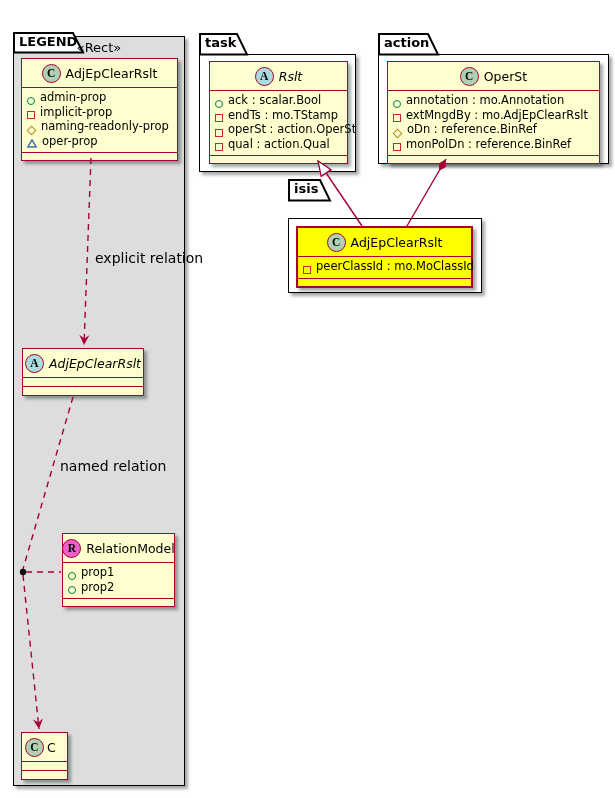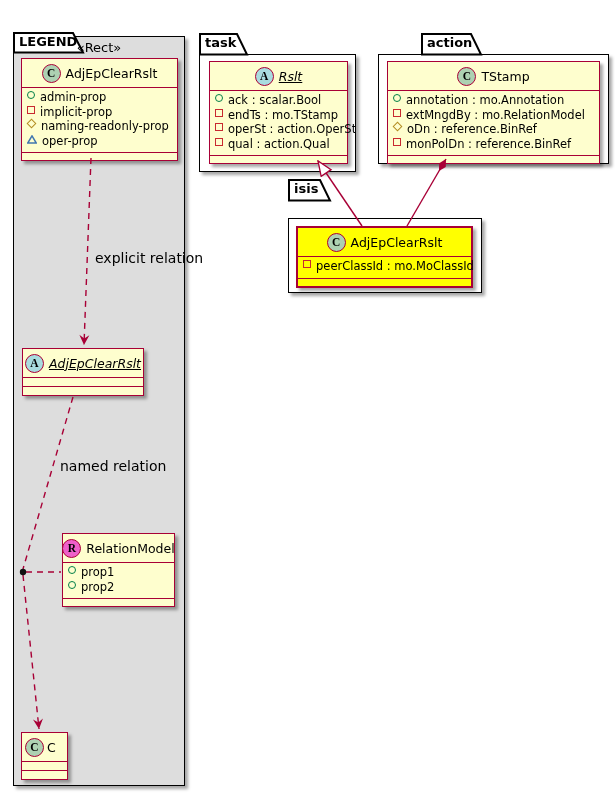--- a/index.html
+++ b/index.html
@@ -16,23 +16,23 @@
   
   .cls{position:absolute;background:#FEFECE;border:1.4px solid #A80036;box-sizing:border-box;
        box-shadow:3px 3px 3px rgba(0,0,0,.35);z-index:10;}
   .cls.hl{background:#FFFF00;border-width:2px;}
   .hdr{height:28px;display:flex;align-items:center;justify-content:center;gap:5px;padding:0 5px;}
   .spot{width:17px;height:17px;border-radius:50%;border:1px solid #A80036;flex:0 0 auto;
         display:flex;align-items:center;justify-content:center;
         font-family:"Liberation Serif","DejaVu Serif",serif;font-weight:bold;font-size:11.5px;}
   .spot.c{background:#ADD1B2;} .spot.a{background:#A9DCDF;} .spot.r{background:#EE5FC9;}
   .cname{font-size:12.5px;white-space:nowrap;}
-  .cname.it{font-style:italic;text-decoration:underline;}
+  .cname.it{font-style:italic;}
   .attrs{border-top:1.2px solid #A80036;padding:3px 5px 4px 5px;display:flex;flex-direction:column;gap:1px;}
-  .row{display:flex;align-items:flex-start;gap:5px;font-size:11.5px;line-height:13.5px;white-space:nowrap;}
+  .row{display:flex;align-items:flex-end;gap:5px;font-size:11.5px;line-height:13.5px;white-space:nowrap;}
   .ic{flex:0 0 auto;display:inline-block;box-sizing:border-box;}
   .ic.circ{width:8px;height:8px;border:1.6px solid #038048;border-radius:50%;}
   .ic.sq{width:8px;height:8px;border:1.6px solid #C82930;}
   .ic.dia{width:7px;height:7px;border:1.5px solid #B38D22;transform:rotate(45deg);margin:0 1px;}
   .mth{height:7px;border-top:1.2px solid #A80036;}
   .emp{height:8px;border-top:1.2px solid #A80036;}
 
   
   .stereo{position:absolute;z-index:6;font-size:13px;text-align:center;}
   .rlabel{position:absolute;z-index:20;font-size:14px;white-space:nowrap;}
@@ -151,40 +151,40 @@
         </div>
       <div class="row">
           <span class="ic sq"></span>
           <span>qual : action.Qual</span>
         </div>
     </div>
     <div class="mth"></div>
   </div>
 
   <div class="pkg" style="left:378px;top:54px;width:231px;height:110px;"></div>
-  <div class="tab" style="left:378px;top:33px;width:62px;height:23px;margin-left:43px;">
+  <div class="tab" style="left:378px;top:33px;width:62px;height:23px;">
     <svg width="62" height="23">
         <polygon points="1,1 50,1 60,21.5 1,21.5" fill="#ffffff" stroke="#000" stroke-width="2"></polygon>
       </svg>
     <div class="lbl">action</div>
   </div>
 
   <div class="cls" style="left:387px;top:61px;width:213px;">
     <div class="hdr">
       <span class="spot c">C</span>
-      <span class="cname">TStamp</span>
+      <span class="cname">OperSt</span>
     </div>
     <div class="attrs">
       <div class="row">
           <span class="ic circ"></span>
           <span>annotation : mo.Annotation</span>
         </div>
       <div class="row">
           <span class="ic sq"></span>
-          <span>extMngdBy : mo.RelationModel</span>
+          <span>extMngdBy : mo.AdjEpClearRslt</span>
         </div>
       <div class="row">
           <span class="ic dia"></span>
           <span>oDn : reference.BinRef</span>
         </div>
       <div class="row">
           <span class="ic sq"></span>
           <span>monPolDn : reference.BinRef</span>
         </div>
     </div>

